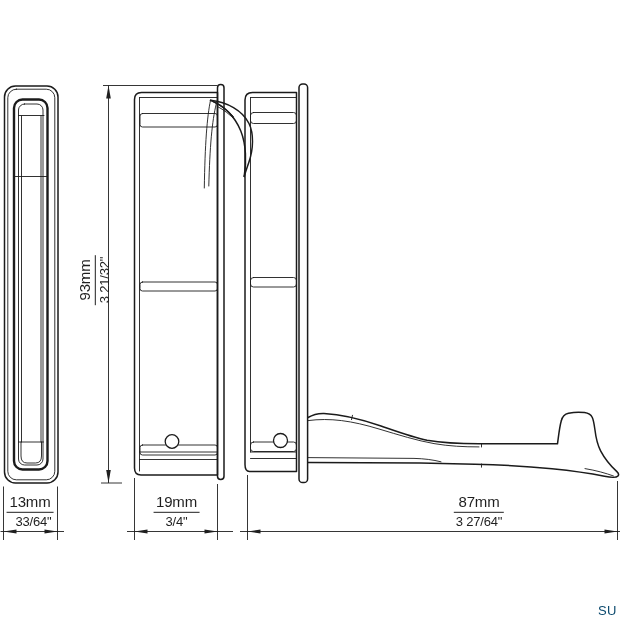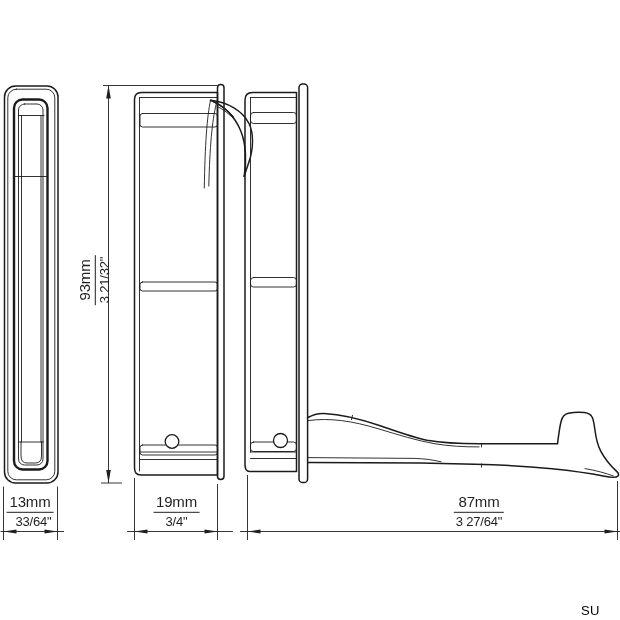--- a/index.html
+++ b/index.html
@@ -18,22 +18,22 @@
   
   .dim-label{
     position:absolute;display:inline-flex;flex-direction:column;align-items:center;
     color:#1f1f1f;transform:translate(-50%,-50%);white-space:nowrap;line-height:1.05;
   }
   .dim-label.rot{transform:translate(-50%,-50%) rotate(-90deg);}
   .dim-mm{font-size:15px;letter-spacing:-0.2px;padding:0 3px 1px;}
   .dim-bar{align-self:stretch;height:0;border-top:1.1px solid #1f1f1f;margin-top:1px;}
   .dim-inch{font-size:13px;letter-spacing:-0.2px;padding:2px 2px 0;}
   .watermark{
-    position:absolute;right:20px;bottom:2px;font-size:13px;letter-spacing:0.5px;
-    color:#000000;
+    position:absolute;right:3px;bottom:2px;font-size:13px;letter-spacing:0.5px;
+    color:#0c4a6e;
   }
 </style>
 </head>
 <body>
 
 <div class="canvas">
 
   <svg class="drawing-svg" width="620" height="620" viewBox="0 0 620 620">
 
     <g>

